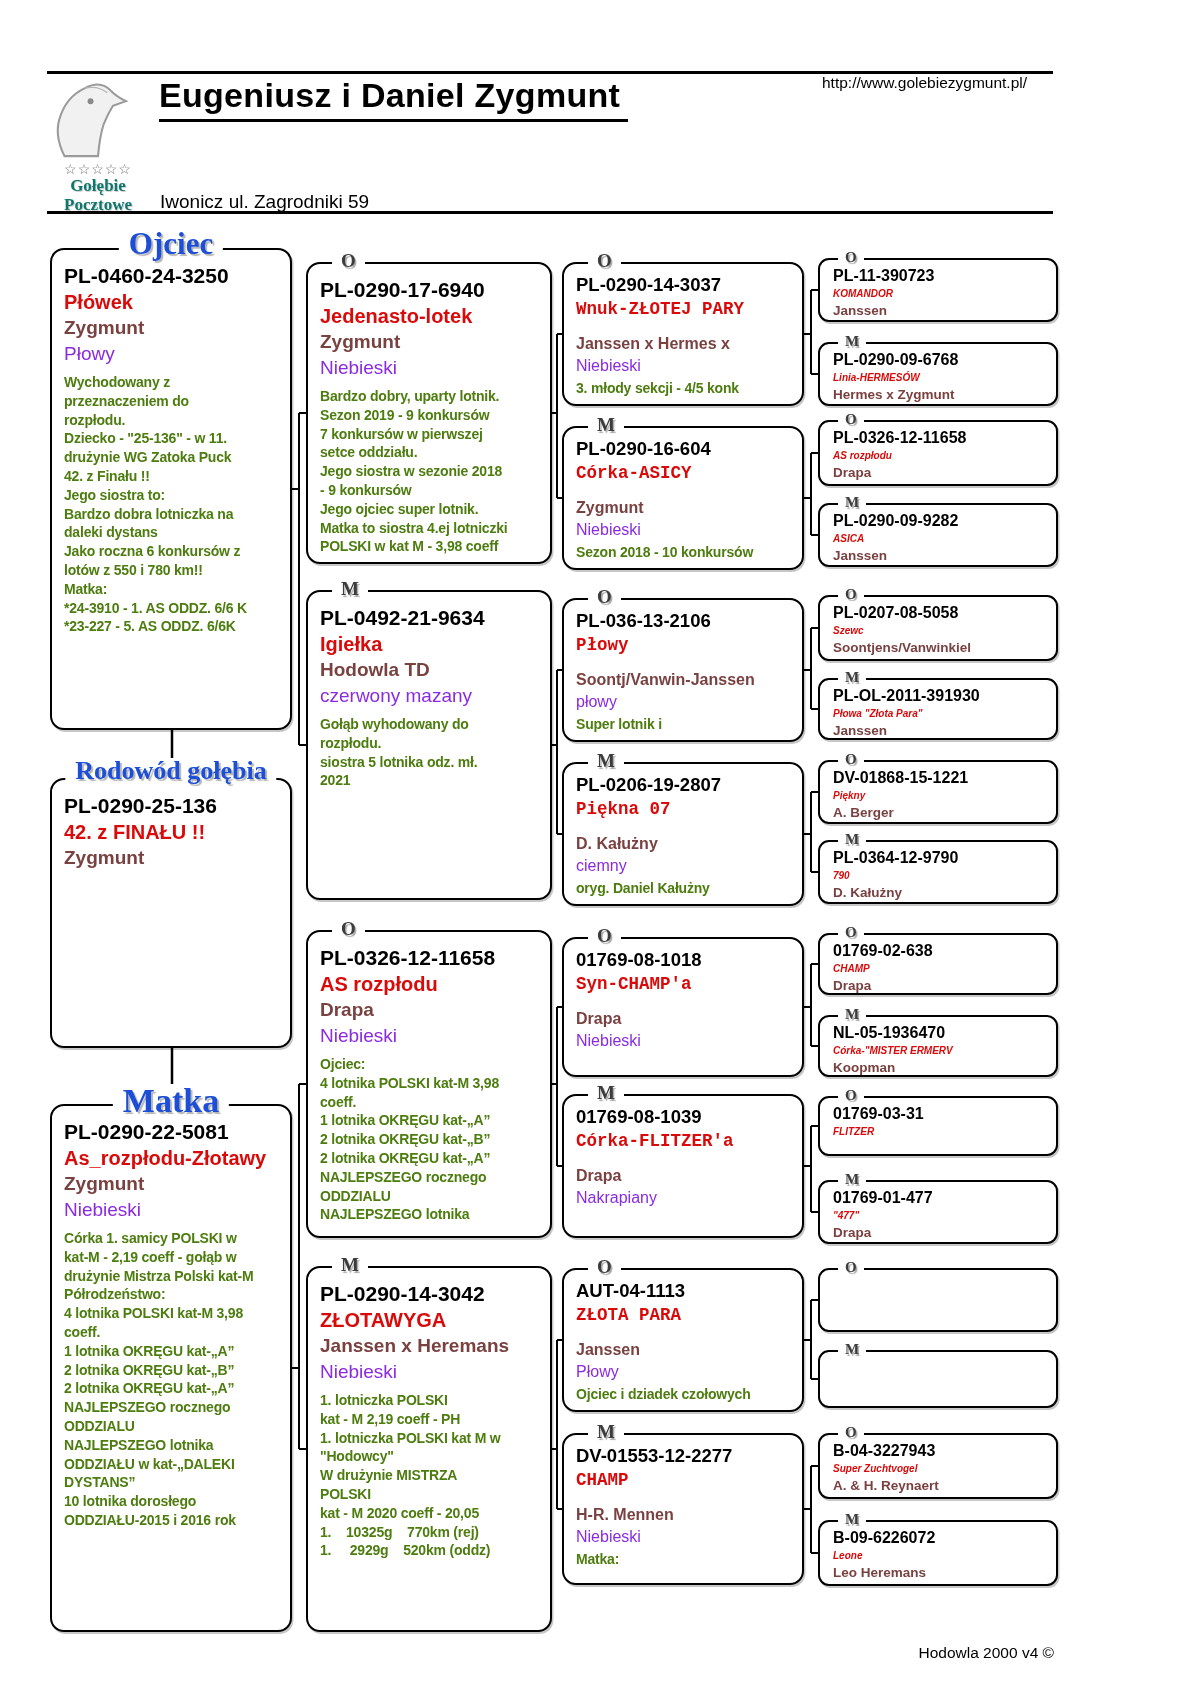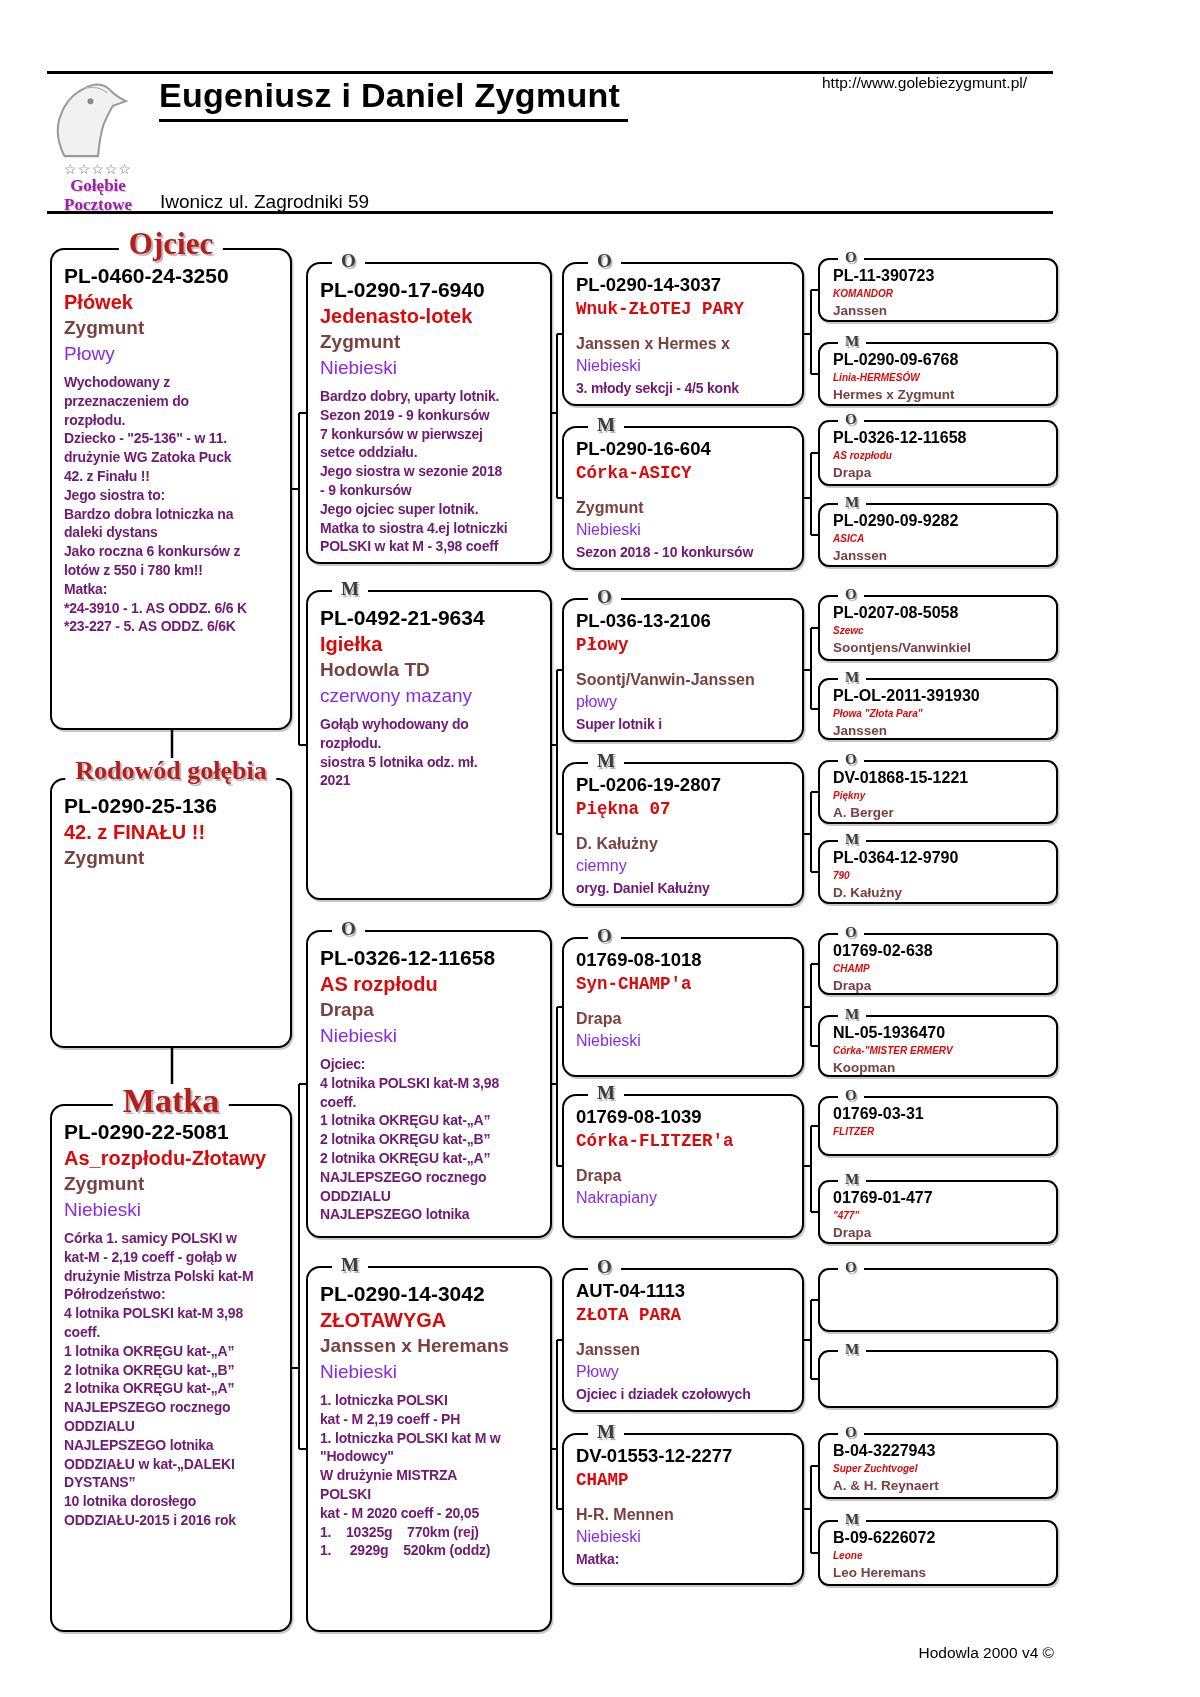--- a/index.html
+++ b/index.html
@@ -3,45 +3,45 @@
 <meta charset="utf-8">
 <style>
   html,body{margin:0;padding:0;background:#fff;}
   body{width:1200px;height:1697px;position:relative;overflow:hidden;
        font-family:"Liberation Sans",sans-serif;color:#000;}
   .hrule{position:absolute;left:47px;width:1006px;height:2.5px;background:#000;}
   
   .logo{position:absolute;left:44px;top:76px;width:108px;text-align:center;}
   .logo-stars{font-size:14px;color:#6f6f6f;letter-spacing:1px;line-height:14px;}
   .logo-txt{font-family:"Liberation Serif",serif;font-weight:bold;font-size:17px;
-            color:#a21caf;line-height:19px;text-shadow:1px 1px 0 #d0d0d0;}
+            color:#0f766e;line-height:19px;text-shadow:1px 1px 0 #d0d0d0;}
   .title{position:absolute;left:159px;top:76px;font-size:34px;font-weight:bold;
          border-bottom:3.5px solid #000;padding:0 8px 4px 0;letter-spacing:.3px;white-space:nowrap;}
   .addr{position:absolute;left:160px;top:136px;font-size:19px;line-height:26.5px;white-space:pre-wrap;}
   .url{position:absolute;left:822px;top:74px;font-size:15.5px;}
   .footer{position:absolute;right:146px;top:1644px;font-size:15.5px;}
   
   .pbox{position:absolute;background:#fff;border:2.5px solid #000;border-radius:14px;
         box-sizing:border-box;box-shadow:1.5px 2px 0 rgba(0,0,0,.22);}
   .c1{left:50px;width:242px;}
   .c2{left:306px;width:246px;}
   .c3{left:562px;width:242px;}
   .c4{left:818px;width:240px;border-radius:11px;}
   .sec-label{position:absolute;top:-22px;left:50%;transform:translateX(-50%);
              background:#fff;padding:0 10px;font-family:"Liberation Serif",serif;font-weight:bold;
-             color:#b91c1c;text-shadow:2px 2px 1px #b5b5b5;white-space:nowrap;line-height:1;}
+             color:#1d4ed8;text-shadow:2px 2px 1px #b5b5b5;white-space:nowrap;line-height:1;}
   .sex-label{position:absolute;top:-13px;left:24px;background:#fff;padding:0 9px;
              font-family:"Liberation Serif",serif;font-weight:bold;font-size:19px;color:#3c3c3c;
              text-shadow:1.5px 1.5px 1px #a8a8a8;line-height:1;}
   .c4 .sex-label{top:-10px;left:18px;font-size:15px;padding:0 7px;}
   .ring{font-weight:bold;color:#000;}
   .pname{font-weight:bold;color:#da0a0a;}
   .strain{font-weight:bold;color:#7a4141;}
   .pcolor{color:#8a2be2;}
-  .desc{font-weight:bold;color:#701a75;white-space:pre-wrap;letter-spacing:-.2px;overflow:hidden;}
+  .desc{font-weight:bold;color:#4d7c0f;white-space:pre-wrap;letter-spacing:-.2px;overflow:hidden;}
   .big{padding:13px 4px 6px 12px;}
   .big .ring{font-size:21px;line-height:25px;}
   .big .pname{font-size:20px;line-height:25px;margin-top:2px;}
   .big .strain{font-size:19px;line-height:24px;margin-top:1px;}
   .big .pcolor{font-size:19px;line-height:24px;margin-top:2px;}
   .big .desc{font-size:14px;line-height:18.8px;margin-top:7px;}
   .mid{padding:9px 4px 4px 12px;}
   .mid .ring{font-size:18.5px;line-height:23px;}
   .mid .pname{font-size:17.5px;line-height:23px;margin-top:2px;font-family:Liberation Mono, monospace;}
   .mid .strain{font-size:16px;line-height:21px;margin-top:12px;}

